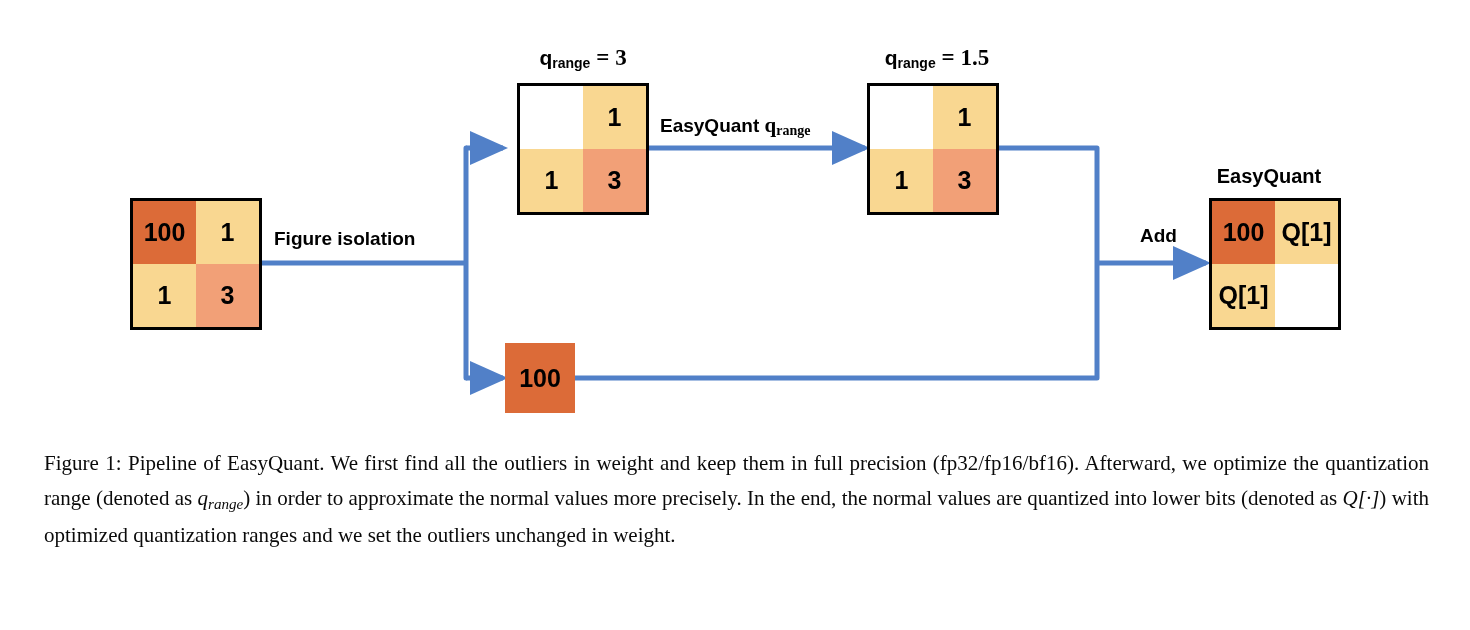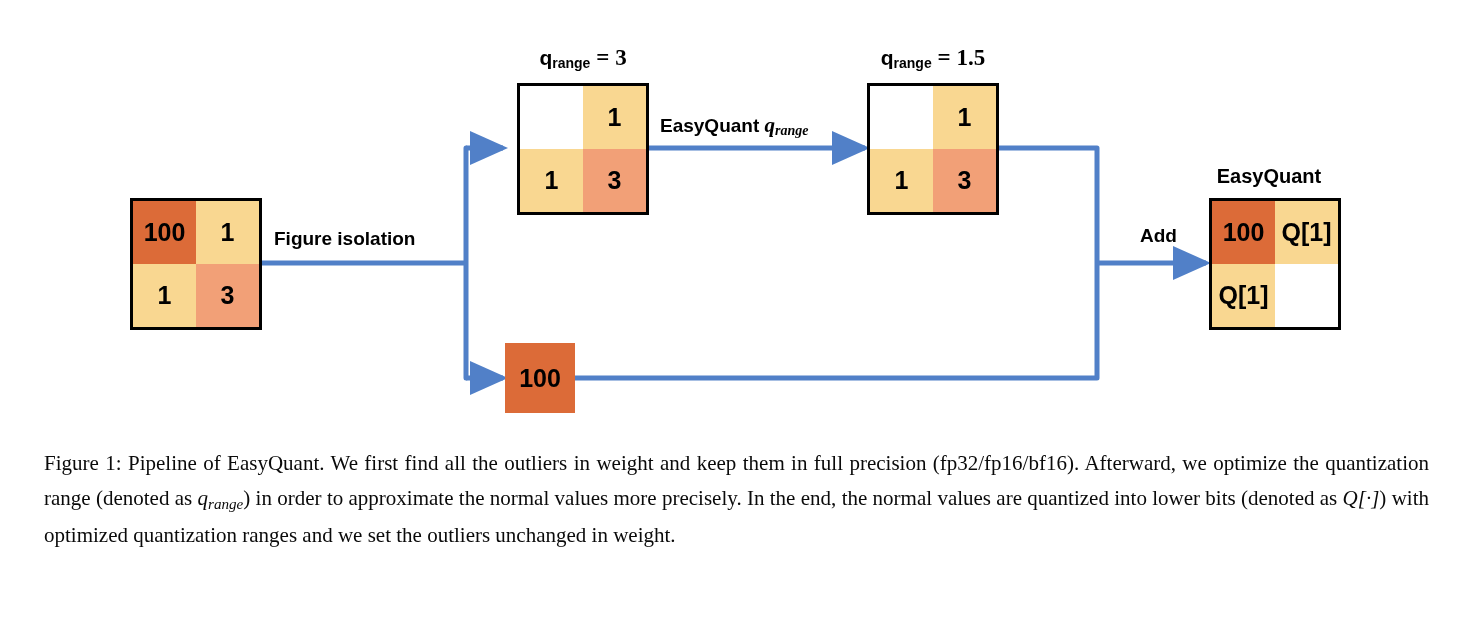--- a/index.html
+++ b/index.html
@@ -102,21 +102,20 @@
   .edge-label {
     position: absolute;
     white-space: nowrap;
     font-family: "Liberation Sans", sans-serif;
     font-weight: bold;
     font-size: 19px;
     color: #000000;
   }
   .edge-label .math {
     font-family: "Liberation Serif", serif;
-    font-style: italic;
     font-weight: bold;
     font-size: 21px;
     text-align: right;
   }
   .edge-label .math .sub {
     font-size: 14px;
     position: relative;
     top: 3px;
   }
 
@@ -218,21 +217,21 @@
         </div>
       <div class="cell" style="background:#F9D791;">
           <span>1</span>
         </div>
       <div class="cell" style="background:#F2A077;">
           <span>3</span>
         </div>
     </div>
   </div>
 
-  <div class="matrix-group" style="left:867px; top:45px; width:132px; height:170px;">
+  <div class="matrix-group" style="left:867px; top:45px; width:132px; height:170px;padding-left:8px;">
     <div class="matrix-label" style="top:0px;">
       <span>q</span><span class="mlabel-sub">range</span>
       <span class="mlabel-eq">=</span>
       <span class="mlabel-val">1.5</span>
     </div>
     <div class="matrix" style="left:0px; top:38px; width:132px; height:132px;">
       <div class="cell" style="background:#FFFFFF;">
           <span></span>
         </div>
       <div class="cell" style="background:#F9D791;">

